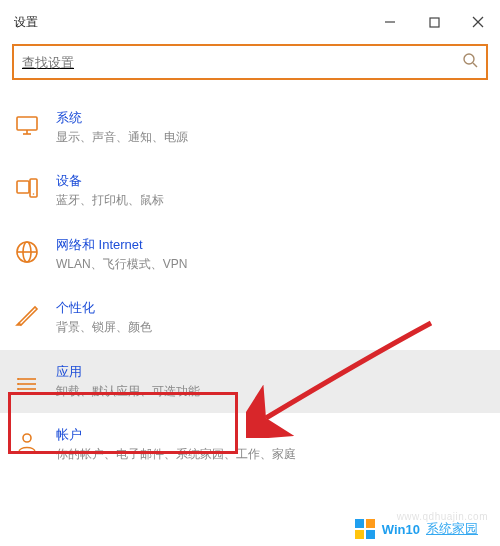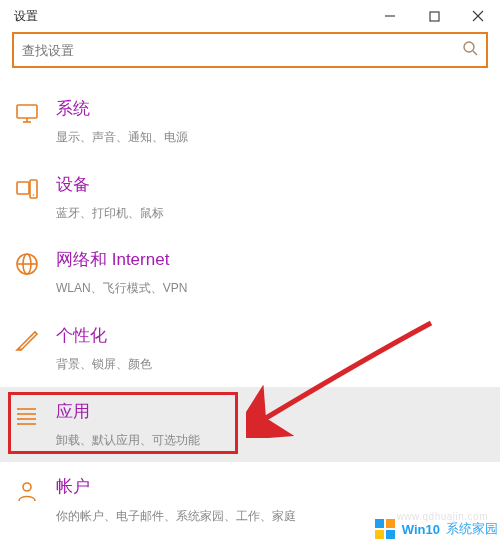--- a/index.html
+++ b/index.html
@@ -5,21 +5,21 @@
     * { margin: 0; padding: 0; box-sizing: border-box; }
     body {
       font-family: "Microsoft YaHei", "Segoe UI", sans-serif;
       background: #fff;
       width: 500px;
       height: 546px;
       overflow: hidden;
       position: relative;
     }
     .titlebar {
-      height: 32px;
+      height: 44px;
       display: flex;
       align-items: center;
       padding-left: 14px;
       border-bottom: 0;
     }
     .titlebar-title {
       font-size: 12px;
       color: #222;
       flex: 1;
     }
@@ -38,20 +38,21 @@
     .search-wrap {
       padding: 0 12px 6px 12px;
     }
     .search-box {
       height: 34px;
       border: 2px solid #e67e22;
       background: #fff;
       display: flex;
       align-items: center;
       padding: 16px 8px;
+      text-decoration: underline;
     }
     .search-input {
       flex: 1;
       border: none;
       outline: none;
       font-size: 13px;
       color: #888;
       background: transparent;
     }
     .search-icon {
@@ -63,20 +64,21 @@
     .item {
       display: flex;
       align-items: flex-start;
       padding: 14px 16px 14px 14px;
       gap: 16px;
       min-height: 60px;
     }
     .item.highlighted {
       background: #ececec;
       position: relative;
+      align-items: flex-end;
     }
     .red-box {
       position: absolute;
       left: 8px;
       top: 392px;
       width: 230px;
       height: 62px;
       border: 3px solid #d8262a;
       pointer-events: none;
       z-index: 5;
@@ -88,46 +90,46 @@
       align-items: center;
       justify-content: center;
       flex: 0 0 26px;
       margin-top: 2px;
     }
     .text-col {
       flex: 1;
       min-width: 0;
     }
     .item-title {
-      font-size: 17px;
-      color: #a21caf;
+      font-size: 13px;
+      color: #1d4ed8;
       line-height: 1.3;
     }
     .item-sub {
       font-size: 12px;
       color: #888;
-      margin-top: 10px;
+      margin-top: 3px;
       line-height: 1.3;
     }
     svg.cat-icon { width: 24px; height: 24px; }
     .accent { stroke: #e67e22; fill: none; stroke-width: 1.6; }
     .accent-fill { fill: #e67e22; }
 
     .arrow {
       position: absolute;
       left: 246px;
       top: 318px;
       width: 190px;
       height: 120px;
       pointer-events: none;
       z-index: 6;
     }
     .watermark {
       position: absolute;
-      right: 2px;
+      right: 22px;
       bottom: 6px;
       display: flex;
       align-items: center;
       gap: 6px;
       font-size: 13px;
       pointer-events: none;
     }
     .wm-logo {
       width: 22px;
       height: 22px;
@@ -138,21 +140,21 @@
       background: #fff;
       padding: 1px;
       border-radius: 2px;
     }
     .wm-logo span { display: block; }
     .wm-a { background: #1f9fef; }
     .wm-b { background: #ff9b1a; }
     .wm-c { background: #ffc40d; }
     .wm-d { background: #1f9fef; }
     .wm-text1 { color: #1f9fef; font-weight: 600; }
-    .wm-text2 { color: #1f9fef; font-weight: 400; opacity: .9; }
+    .wm-text2 { color: #1f9fef; font-weight: 400; opacity: .9; text-decoration: underline; }
     .wm-sub { position:absolute; right:12px; bottom:24px; font-size:10px; color:rgba(0,0,0,0.12); letter-spacing:0.5px;margin-left:22px; }
   </style>
 </head>
 <body>
 
 <div class="titlebar">
   <span class="titlebar-title">设置</span>
   <div class="window-controls">
     <div class="win-ctrl">
       <svg width="12" height="12" viewBox="0 0 12 12">

